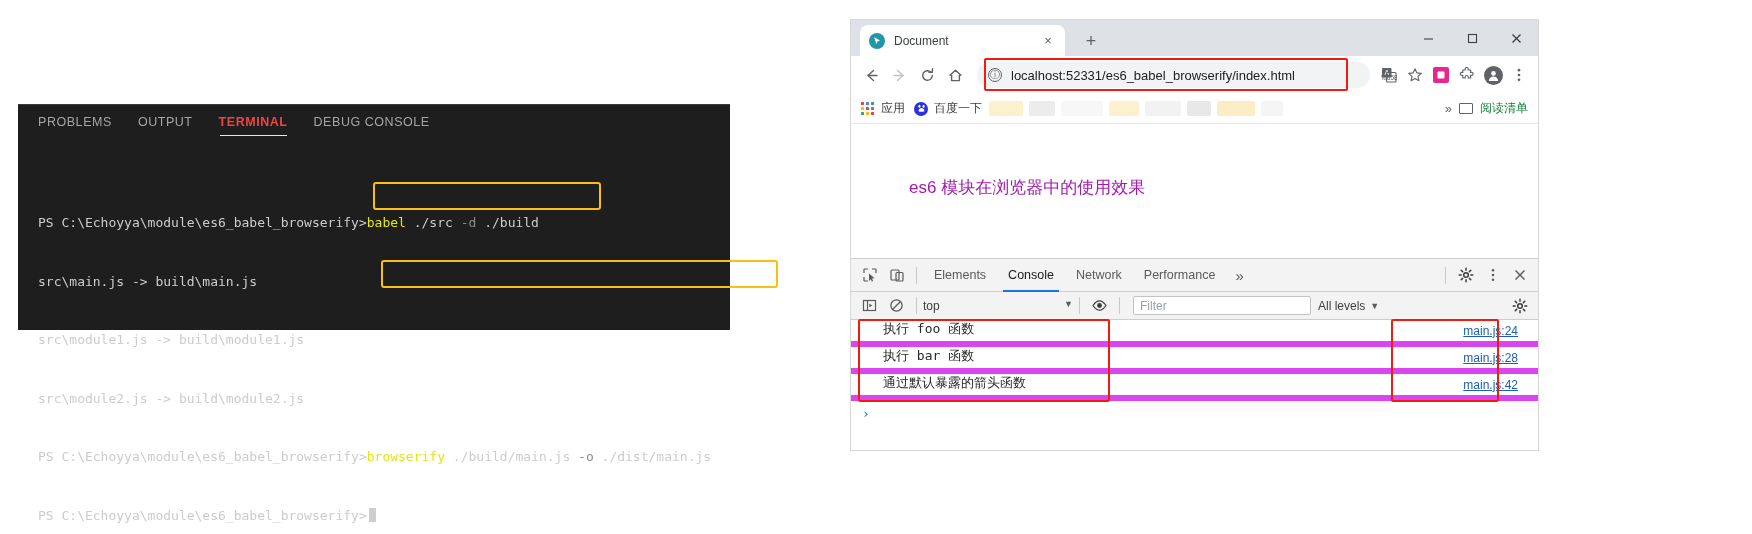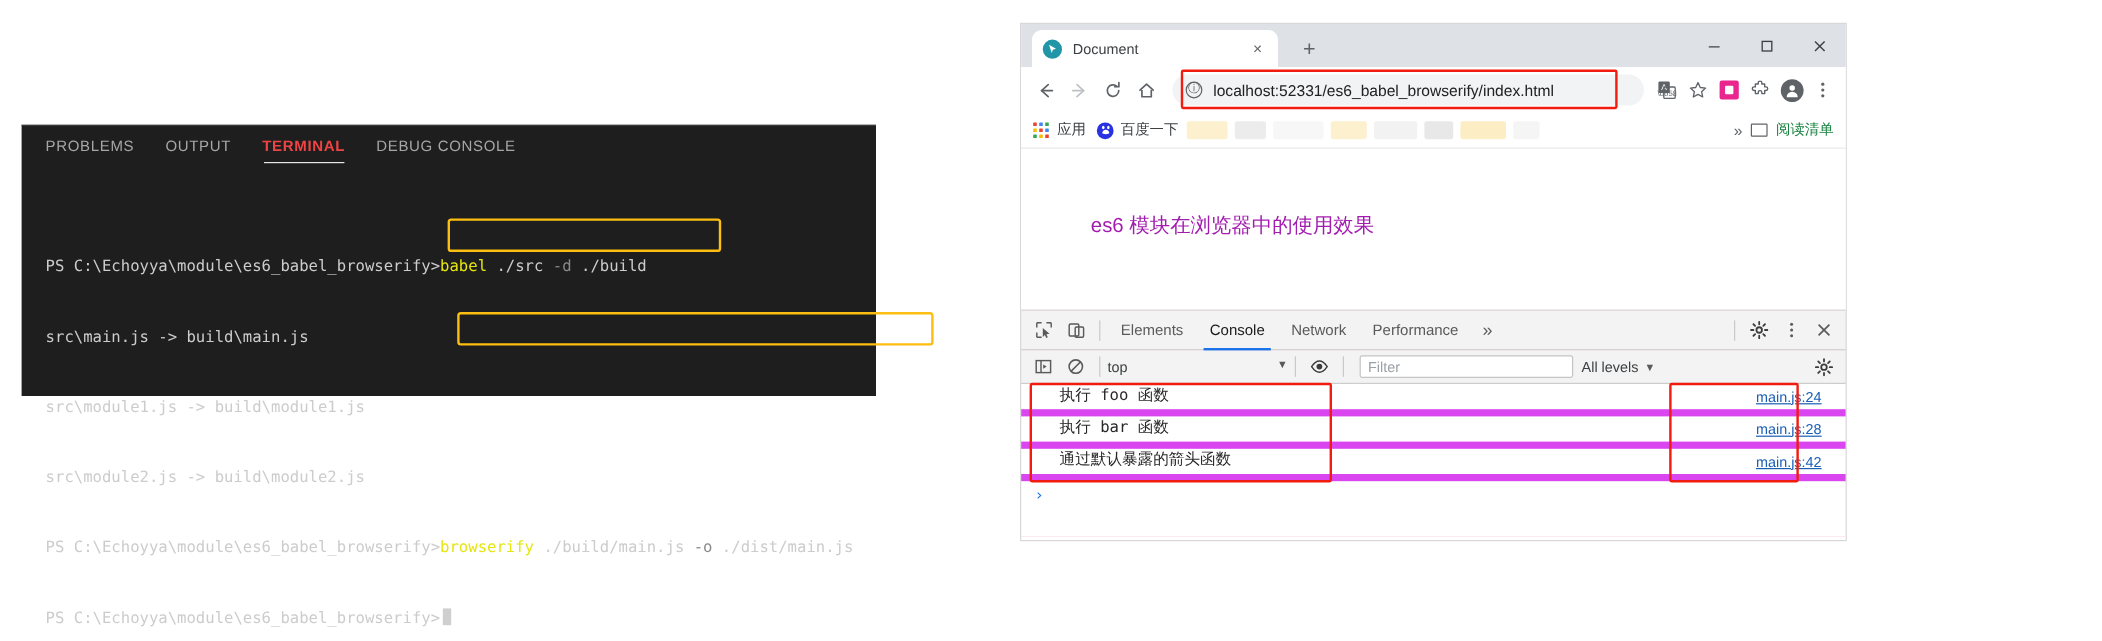--- a/index.html
+++ b/index.html
@@ -180,21 +180,21 @@
     border-bottom: 1px solid #d0d0d0;
   }
   .page-heading {
     position: absolute; left: 42px; top: 52px;
     font-size: 17px; color: #a21caf;
     font-family: "Liberation Sans", sans-serif;
     margin-left: 16px;
   }
 
   
-  .devtools { position: relative; height: 188px; background: #f9a8d4; }
+  .devtools { position: relative; height: 188px; background: #7f1d1d; }
   .dt-tabbar {
     height: 33px; background: #f3f3f3; border-bottom: 1px solid #cdcdcd;
     display: flex; align-items: center; padding: 0 5px;
   }
   .dt-ic {
     width: 27px; height: 27px; display: flex; align-items: center;
     justify-content: center; color: #5a5a5a; flex: 0 0 auto;
   }
   .dt-sep {
     width: 1px; height: 17px; background: #c9c9c9; margin: 0 6px; flex: 0 0 auto;

